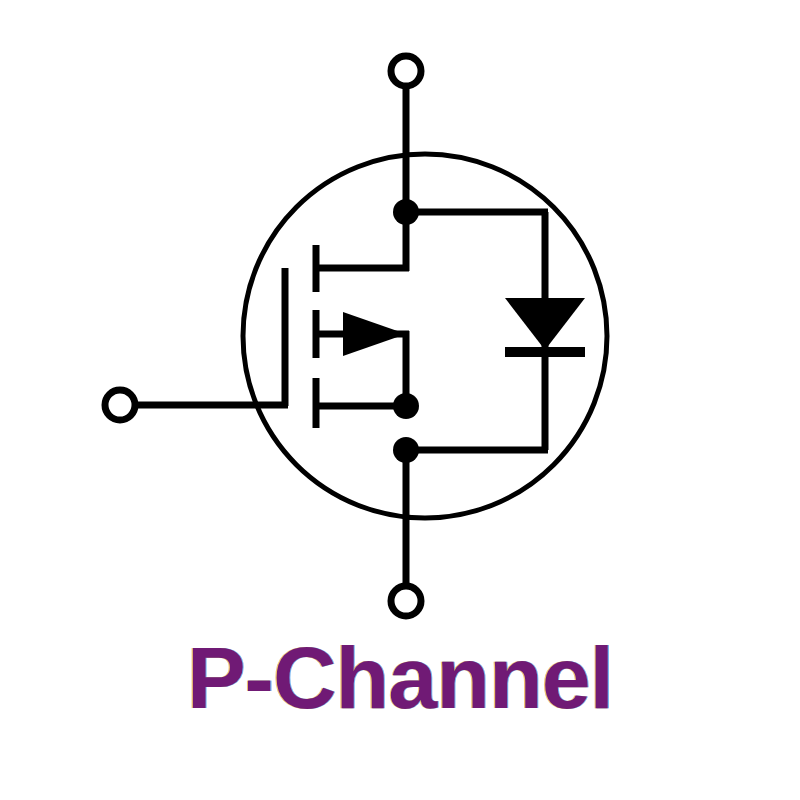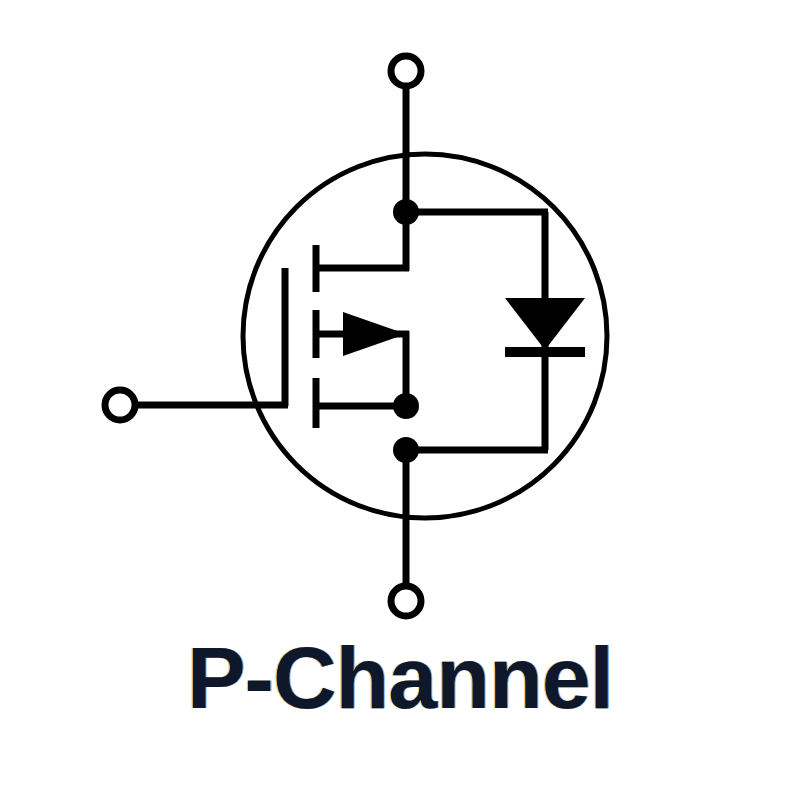--- a/index.html
+++ b/index.html
@@ -36,21 +36,21 @@
     text-align: center;
     pointer-events: none;
   }
   .caption-text {
     display: inline-block;
     font-family: "Liberation Sans", sans-serif;
     font-weight: bold;
     font-size: 88px;
     line-height: 96px;
     letter-spacing: -1px;
-    color: #0f172a;
+    color: #701a75;
     text-shadow: -1.1px 0 0 rgba(230,150,0,0.55), 1.1px 0 0 rgba(0,120,230,0.55);
     white-space: nowrap;
   }
 </style>
 </head>
 <body>
 
 <div id="stage">
 
   <svg id="schematic" viewBox="0 0 800 800" xmlns="http://www.w3.org/2000/svg">

